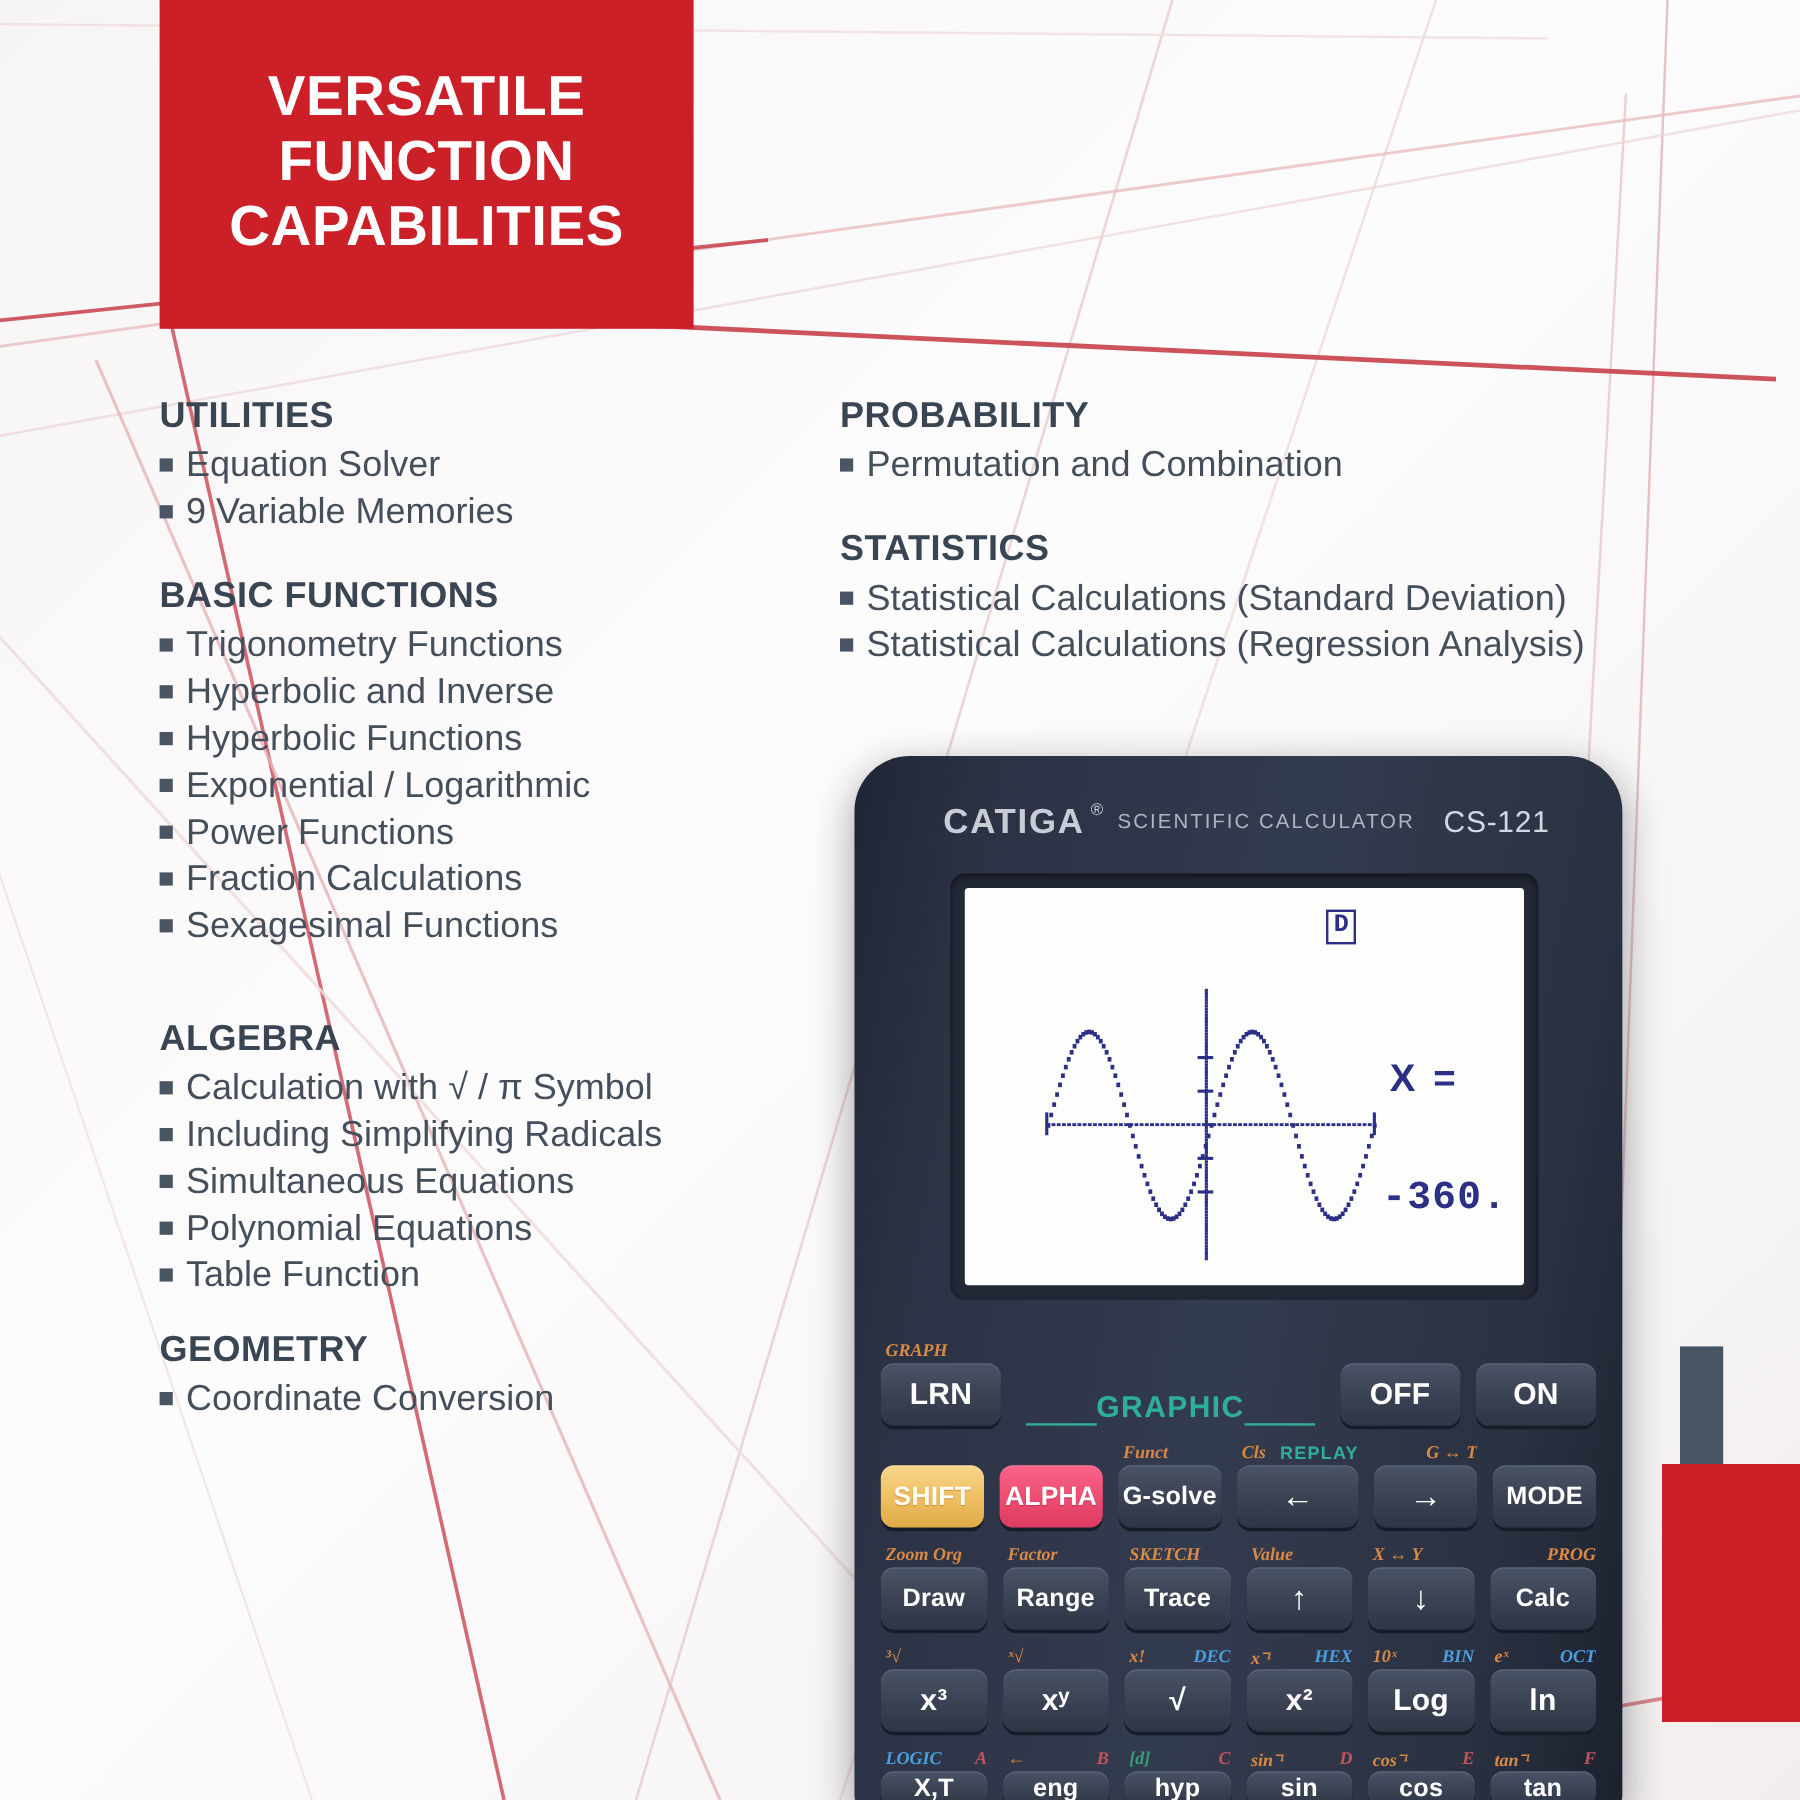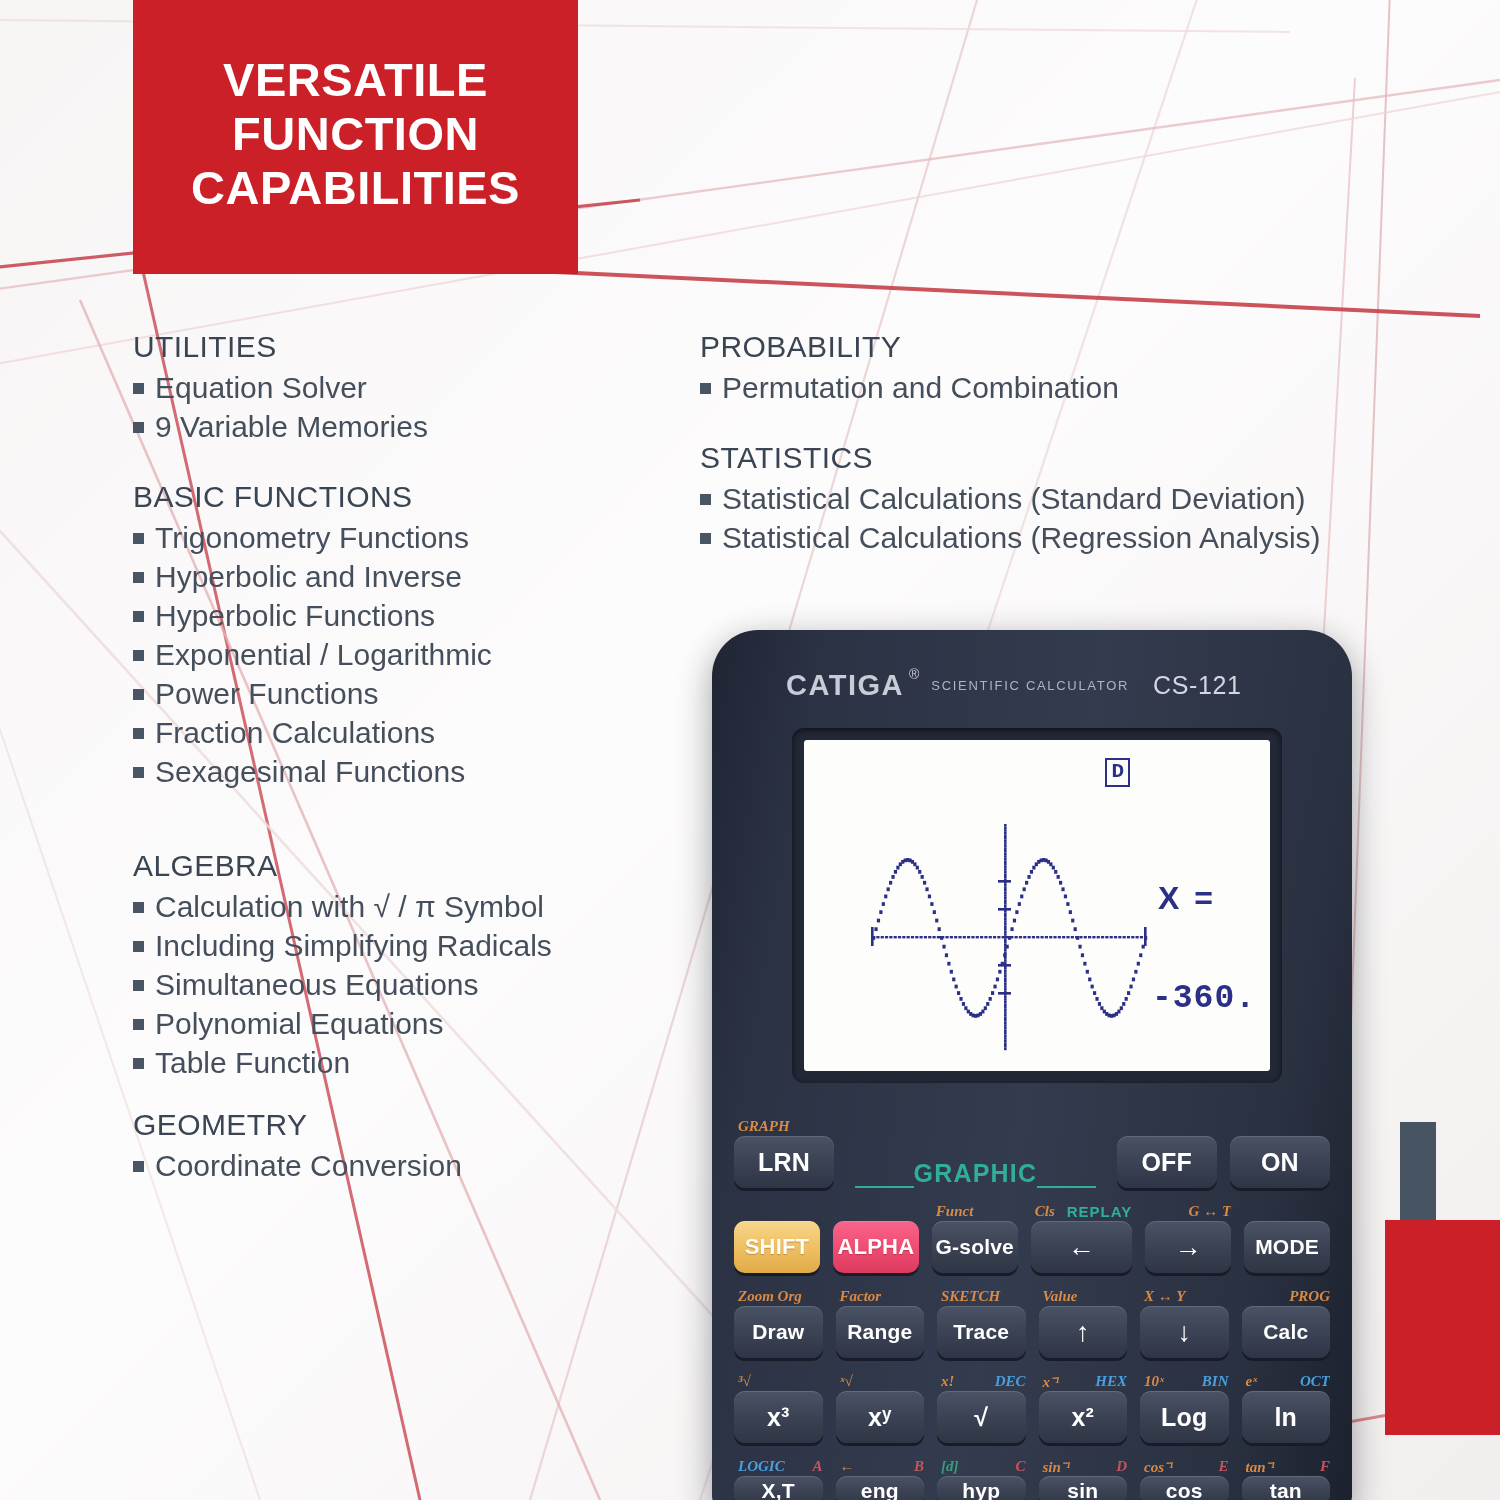--- a/index.html
+++ b/index.html
@@ -24,21 +24,21 @@
     color:#ffffff; font-weight:700; font-size:47px; letter-spacing:.5px;
     line-height:54px; text-align:center; white-space:nowrap;
   }
 
   
   .col { position:absolute; z-index:6; }
   .col-left  { left:133px; top:330px; width:560px; }
   .col-right { left:700px; top:330px; width:790px; }
 
   .sec-head{
-    color:#3a4553; font-weight:400; font-size:30px; letter-spacing:.4px;
+    color:#3a4553; font-weight:700; font-size:30px; letter-spacing:.4px;
     margin-bottom:4px; white-space:nowrap;
   }
   .sec-gap-lg { margin-top:34px; }
   .sec-gap-xl { margin-top:58px; }
   .sec-gap-md { margin-top:26px; }
 
   ul.feat { list-style:none;text-align:center; }
   ul.feat li{
     display:flex; align-items:baseline; gap:11px;
     color:#454f5c; font-size:30px; line-height:39px; white-space:nowrap;
@@ -68,21 +68,21 @@
   }
   .calc-brandbar{
     position:absolute; left:0; top:30px; width:100%; height:50px;
     display:flex; align-items:center; padding-left:74px; gap:12px;text-align:right;
   }
   .brand-name{
     color:#c8ccd6; font-weight:700; font-size:29px; letter-spacing:1.5px;
     font-family:"Liberation Sans",sans-serif;
   }
   .brand-reg{ color:#c8ccd6; font-size:14px; position:relative; top:-11px; margin-left:-7px;}
-  .brand-sub{ color:#aeb4c0; font-size:13px; letter-spacing:1.7px; }
+  .brand-sub{ color:#aeb4c0; font-size:17px; letter-spacing:1.7px; }
   .brand-model{ color:#d3d7e0; font-size:25px; letter-spacing:.6px; margin-left:12px; }
 
   .lcd-bezel{
     position:absolute; left:80px; top:98px; width:490px; height:355px;
     background:#222836; border-radius:12px; padding:12px;
     box-shadow:inset 0 2px 6px rgba(0,0,0,.6);
   }
   .lcd-screen{
     position:relative; width:100%; height:100%;
     background:#fdfdfb; border-radius:3px; overflow:hidden;

